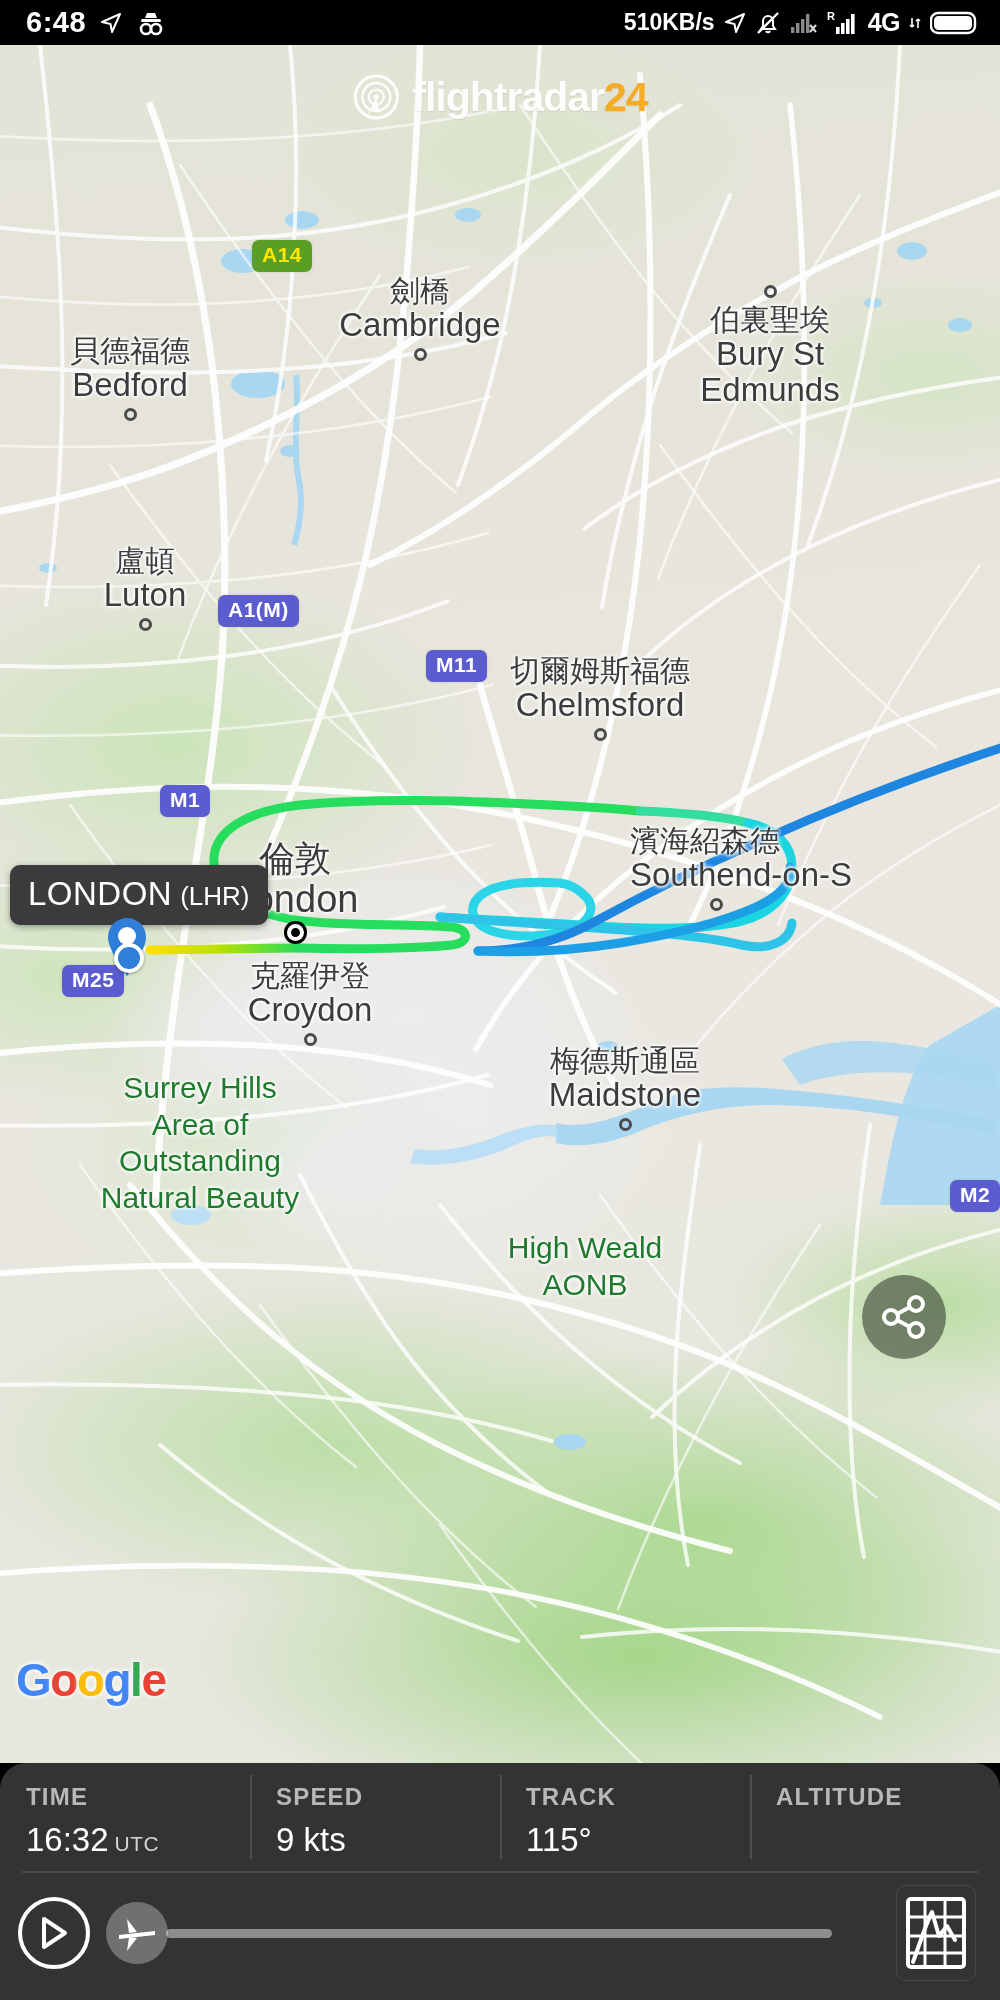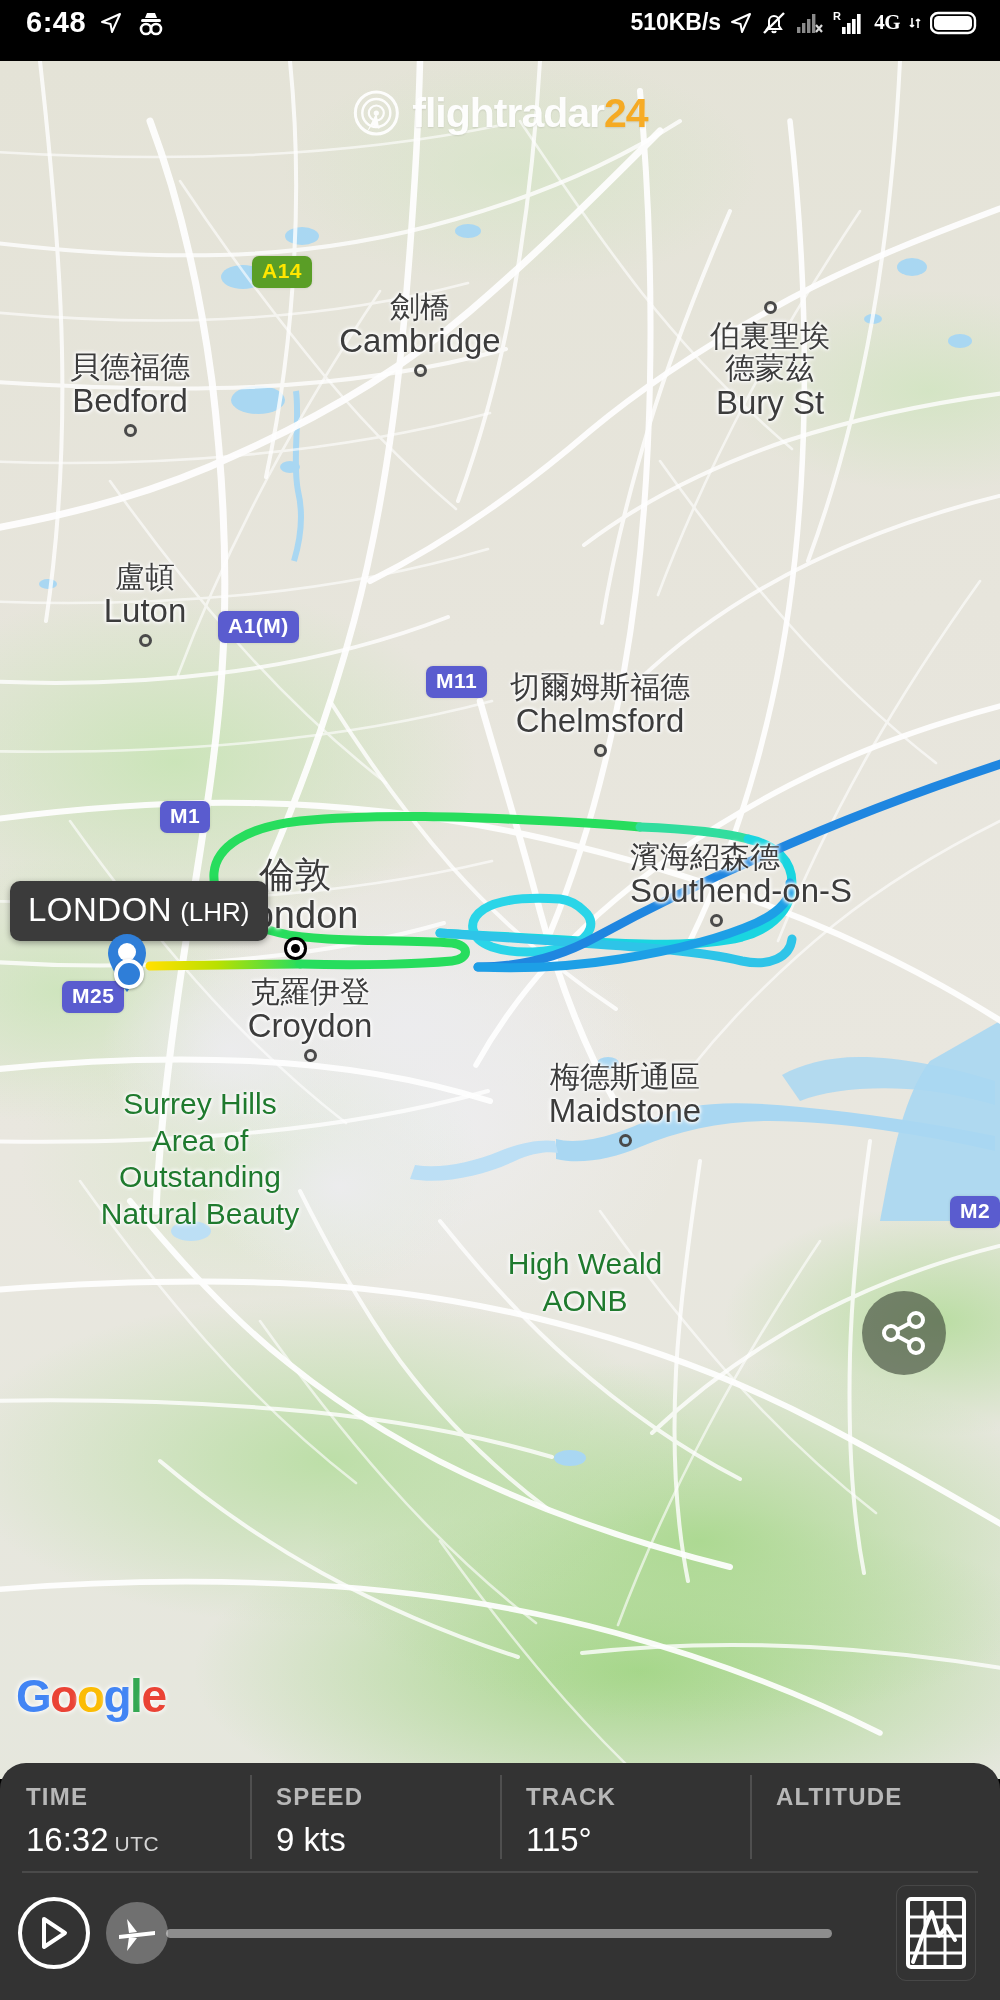--- a/index.html
+++ b/index.html
@@ -8,26 +8,26 @@
 
   #app { position:relative; width:1000px; height:2000px; }
 
   
   .statusbar { position:absolute; left:0; top:0; width:1000px; height:45px;
     background:#000; color:#fff; display:flex; align-items:center; }
   .sb-left { display:flex; align-items:center; gap:14px; padding-left:26px; }
   .sb-time { font-size:29px; font-weight:bold; letter-spacing:.5px; }
   .sb-right { margin-left:auto; display:flex; align-items:center; gap:9px; padding-right:22px; }
   .sb-net { font-size:23px; font-weight:bold; }
-  .sb-4g { font-size:21px; font-weight:bold; letter-spacing:-.5px;font-family:Liberation Serif, serif; }
+  .sb-4g { font-size:25px; font-weight:bold; letter-spacing:-.5px; }
   .ico { display:inline-block; line-height:0; }
 
   
   .map { position:absolute; left:0; top:45px; width:1000px; height:1718px;
-    overflow:hidden; background:#e8e6de;margin-top:16px; }
+    overflow:hidden; background:#e8e6de; }
   .map-canvas { position:absolute; inset:0; }
 
   
   .terrain-base { position:absolute; inset:0;
     background:
       radial-gradient(ellipse 430px 250px at 175px 700px, rgba(198,228,179,.85), rgba(198,228,179,0) 70%),
       radial-gradient(ellipse 300px 190px at 60px 930px, rgba(198,228,179,.75), rgba(198,228,179,0) 70%),
       radial-gradient(ellipse 320px 210px at 250px 1100px, rgba(208,232,192,.55), rgba(208,232,192,0) 72%),
       radial-gradient(ellipse 520px 230px at 330px 1400px, rgba(181,221,158,.85), rgba(181,221,158,0) 72%),
       radial-gradient(ellipse 560px 260px at 700px 1480px, rgba(168,216,140,.9), rgba(168,216,140,0) 70%),
@@ -334,22 +334,22 @@
 
       <div class="place" style="left:-10px;top:290px;width:280px;">
         <span class="cn">貝德福德</span>
         <span class="en">Bedford</span>
         <span class="dot"></span>
       </div>
 
       <div class="place" style="left:620px;top:240px;width:300px;">
         <span class="dot" style="margin:0 auto 6px;"></span>
         <span class="cn">伯裏聖埃</span>
-        <span class="cn">德蒙茲</span>
         <span class="en">Bury St</span>
+        <span class="en">Edmunds</span>
       </div>
 
       <div class="place" style="left:35px;top:500px;width:220px;">
         <span class="cn">盧頓</span>
         <span class="en">Luton</span>
         <span class="dot"></span>
       </div>
 
       <div class="place" style="left:455px;top:610px;width:290px;">
         <span class="cn">切爾姆斯福德</span>

